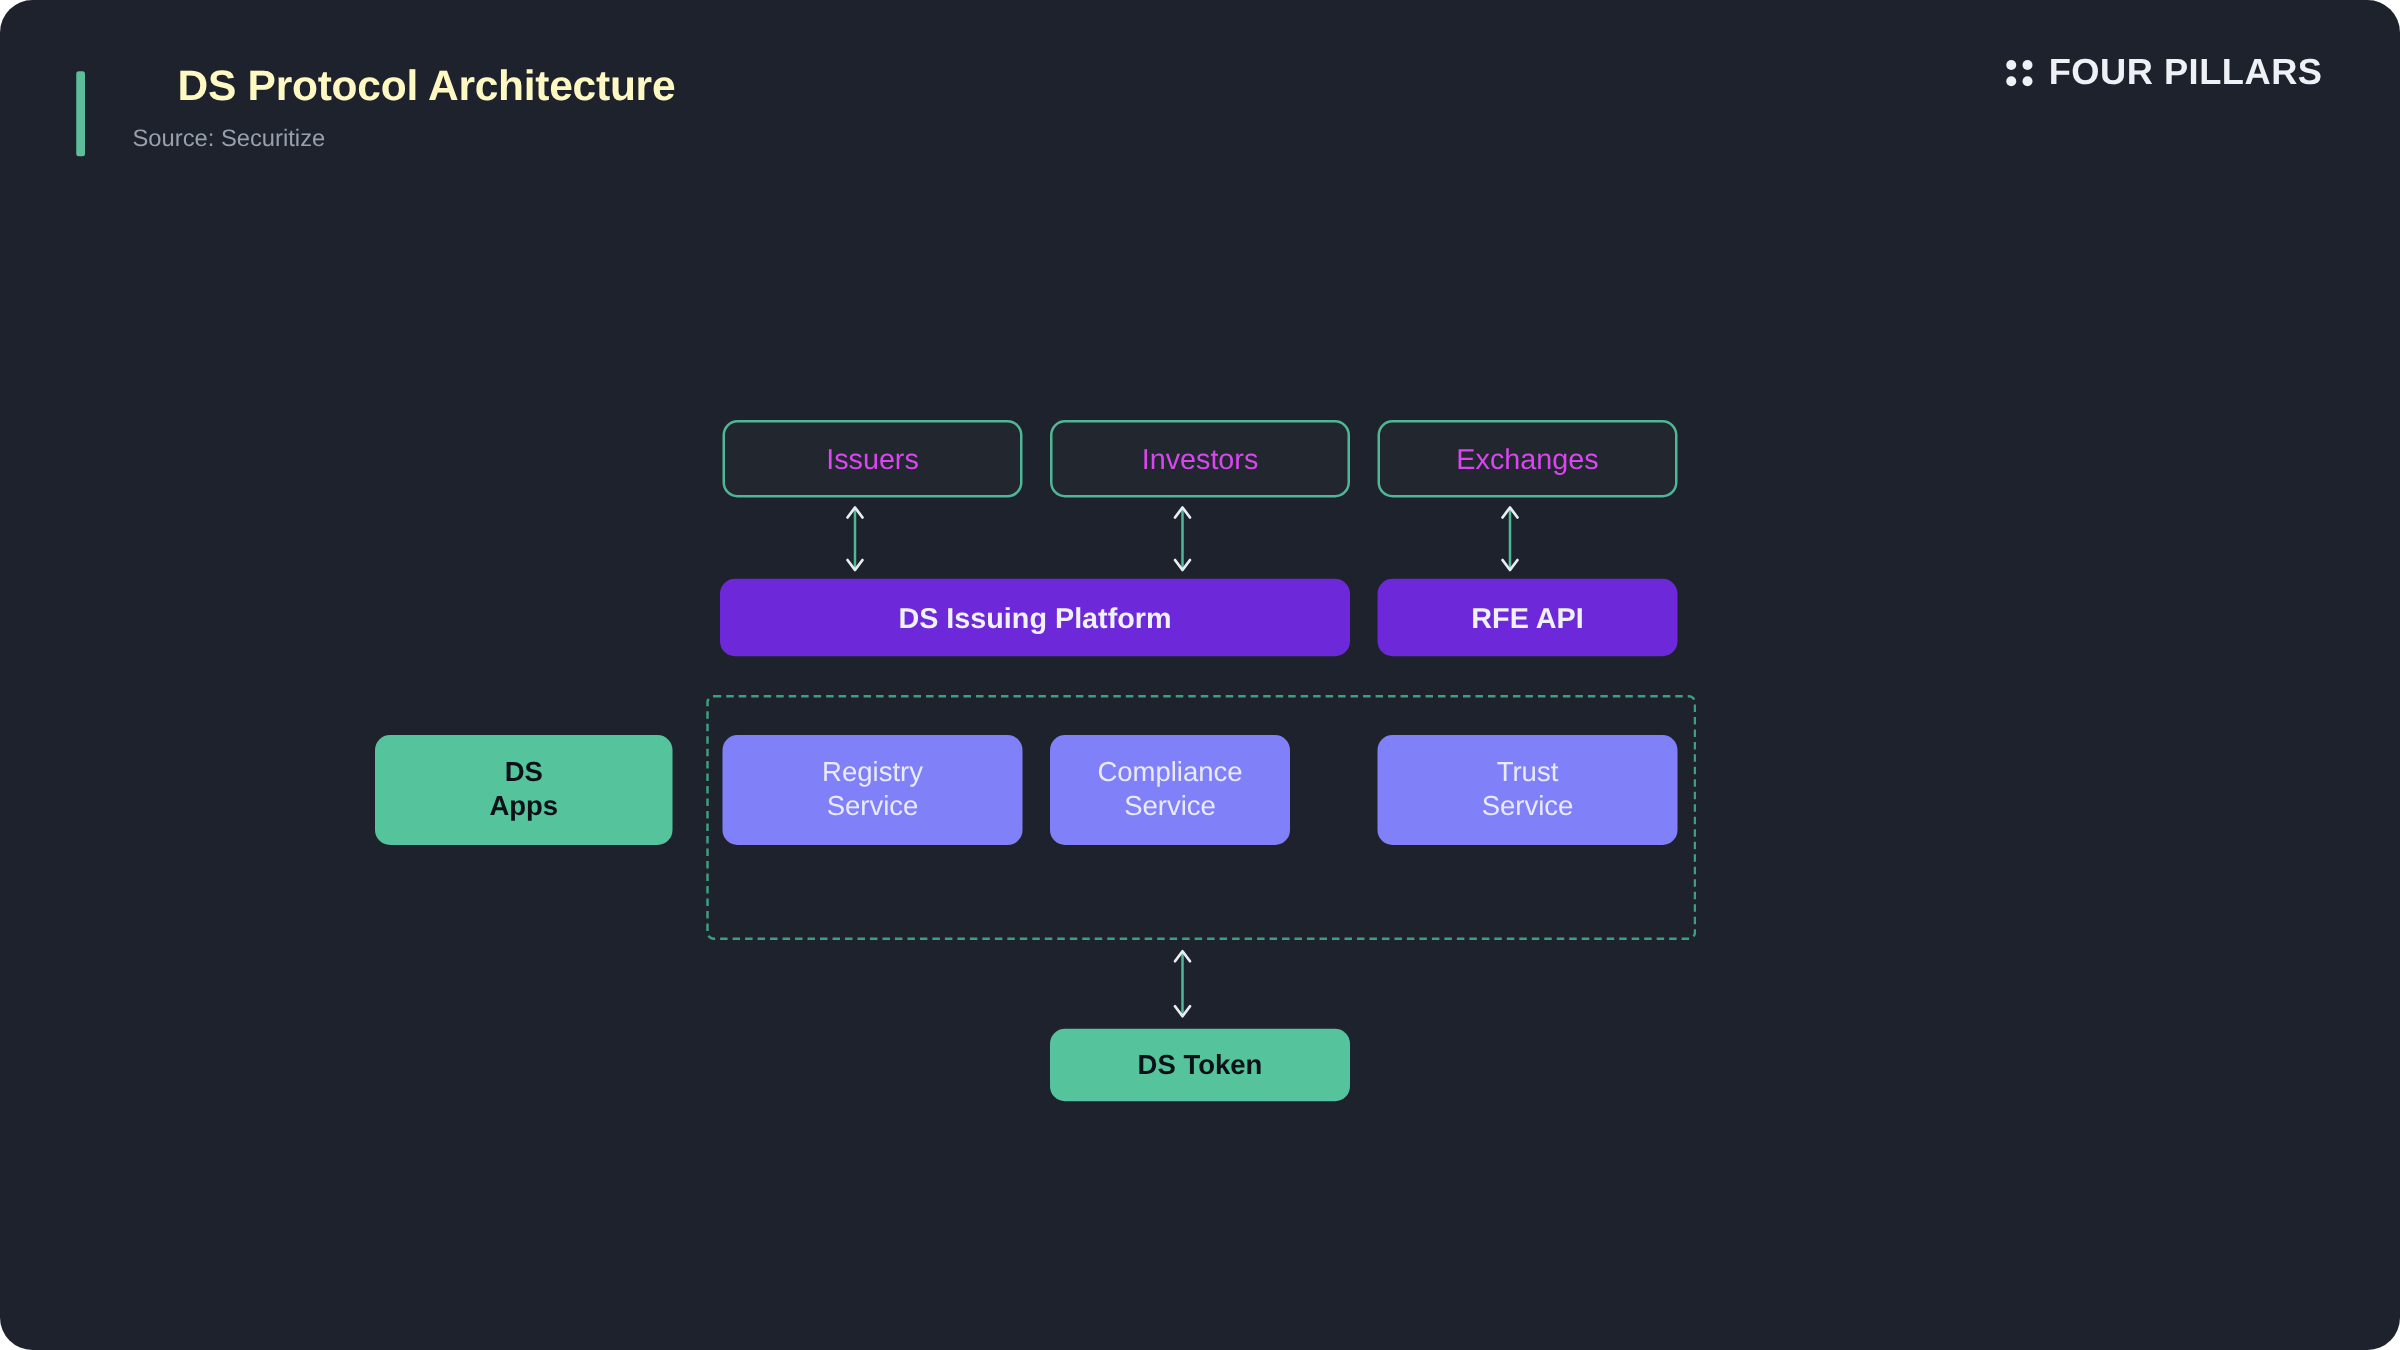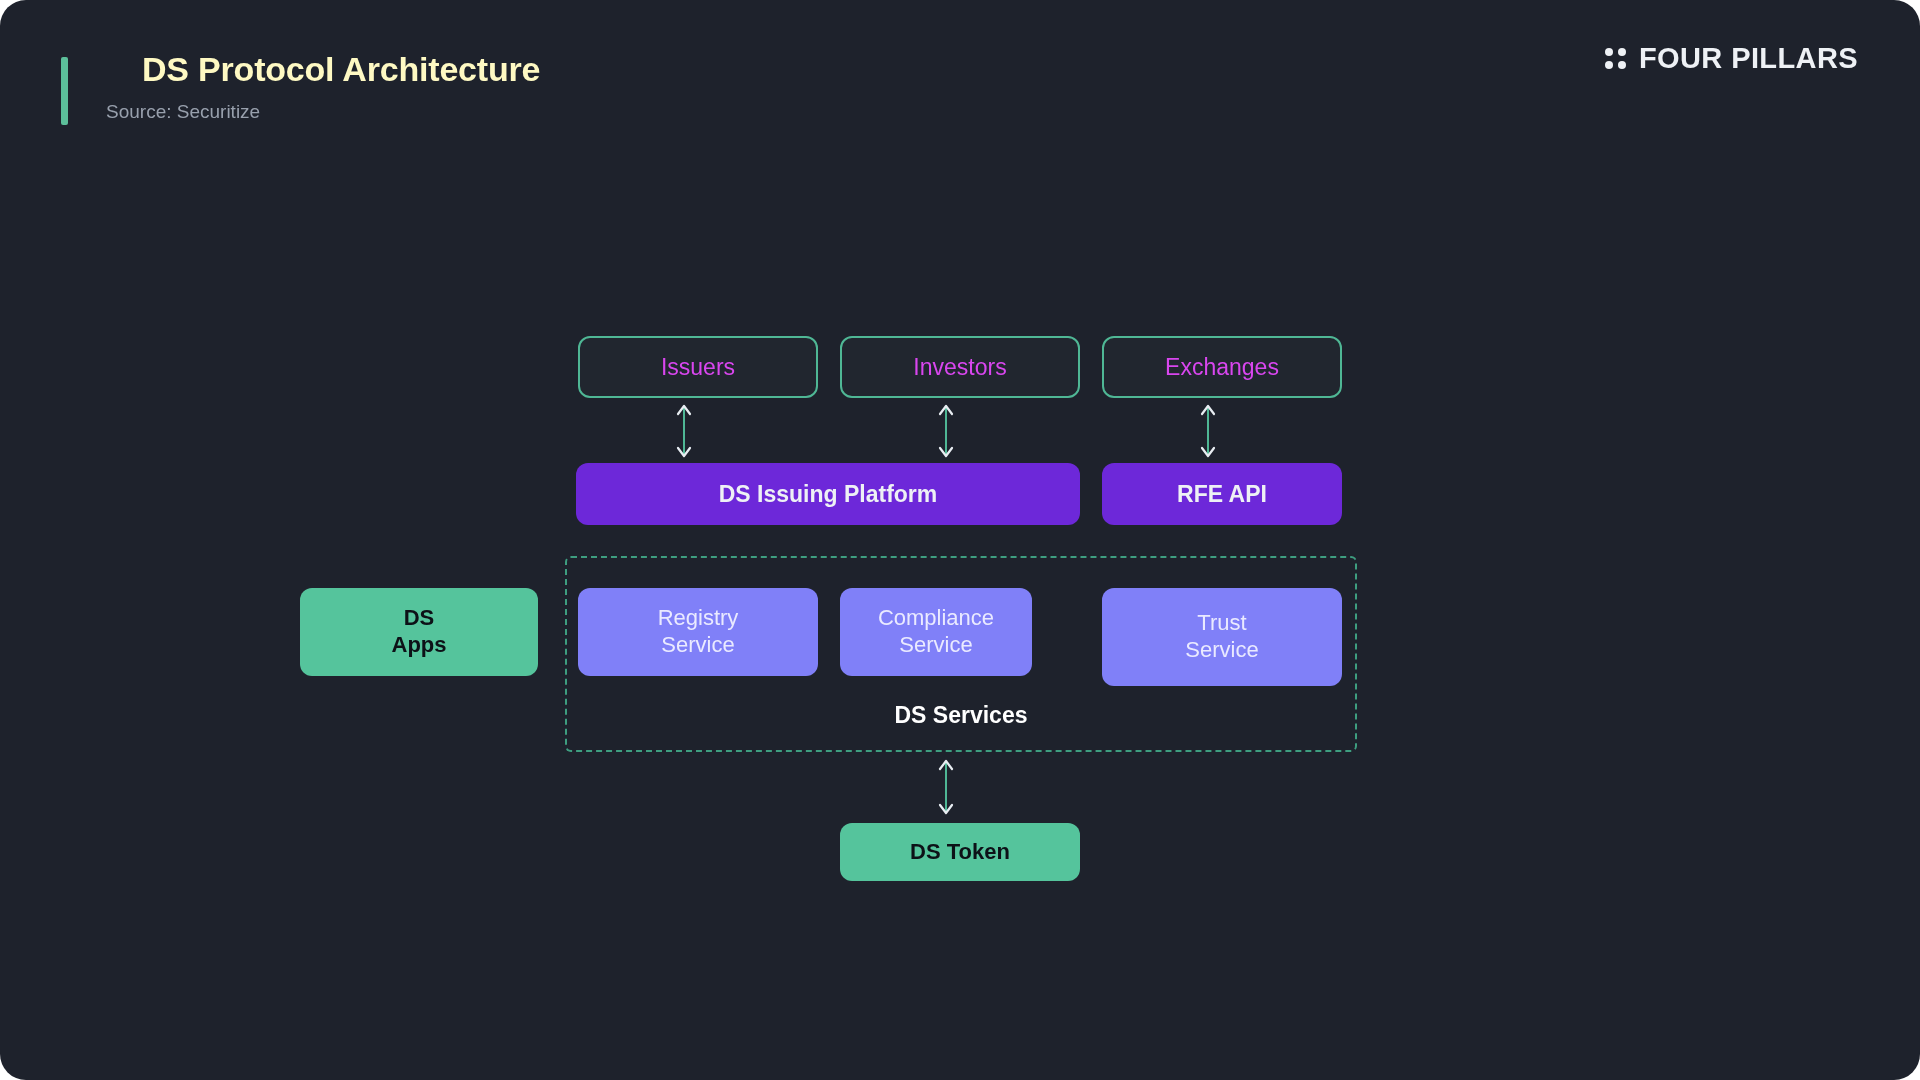--- a/index.html
+++ b/index.html
@@ -164,21 +164,20 @@
           <i></i>
           <i></i>
           <i></i>
       </span>
       <span id="brand-name">FOUR PILLARS</span>
     </div>
   </div>
 
   <div id="diagram">
       <div id="services-box" style="left: 565px; top: 556px; width: 792px; height: 196px; border-color: rgb(62, 158, 128);"></div>
-      <div id="services-label" style="left: 565px; top: 702px; width: 792px;">DS Services</div>
       <div class="node node-outline" style="left: 578px; top: 336px; width: 240px; height: 62px;">
         <span>Issuers</span>
       </div>
       <div class="node node-outline" style="left: 840px; top: 336px; width: 240px; height: 62px;">
         <span>Investors</span>
       </div>
       <div class="node node-outline" style="left: 1102px; top: 336px; width: 240px; height: 62px;">
         <span>Exchanges</span>
       </div>
       <div class="node node-slate" style="left: 576px; top: 463px; width: 504px; height: 62px;">
@@ -189,21 +188,21 @@
       </div>
       <div class="node node-green" style="left: 300px; top: 588px; width: 238px; height: 88px;">
         <span>DS<br>Apps</span>
       </div>
       <div class="node node-purple" style="left: 578px; top: 588px; width: 240px; height: 88px;">
         <span>Registry<br>Service</span>
       </div>
       <div class="node node-purple" style="left: 840px; top: 588px; width: 192px; height: 88px;">
         <span>Compliance<br>Service</span>
       </div>
-      <div class="node node-purple" style="left: 1102px; top: 588px; width: 240px; height: 98px;">
+      <div class="node node-purple" style="left: 1102px; top: 588px; width: 240px; height: 88px;">
         <span>Trust<br>Service</span>
       </div>
       <div class="node node-green" style="left: 840px; top: 823px; width: 240px; height: 58px;">
         <span>DS Token</span>
       </div>
       <div class="arrow" style="left: 670px; top: 403px; height: 56px;"><svg width="28" height="56" viewBox="0 0 28 56">
           <line x1="14" y1="4" x2="14" y2="52" stroke="#4fb795" stroke-width="2"></line>
           <polyline points="8,11 14,3 20,11" fill="none" stroke="#e8edf2" stroke-width="2.2" stroke-linecap="round" stroke-linejoin="round"></polyline>
           <polyline points="8,45 14,53 20,45" fill="none" stroke="#e8edf2" stroke-width="2.2" stroke-linecap="round" stroke-linejoin="round"></polyline>
         </svg></div>

